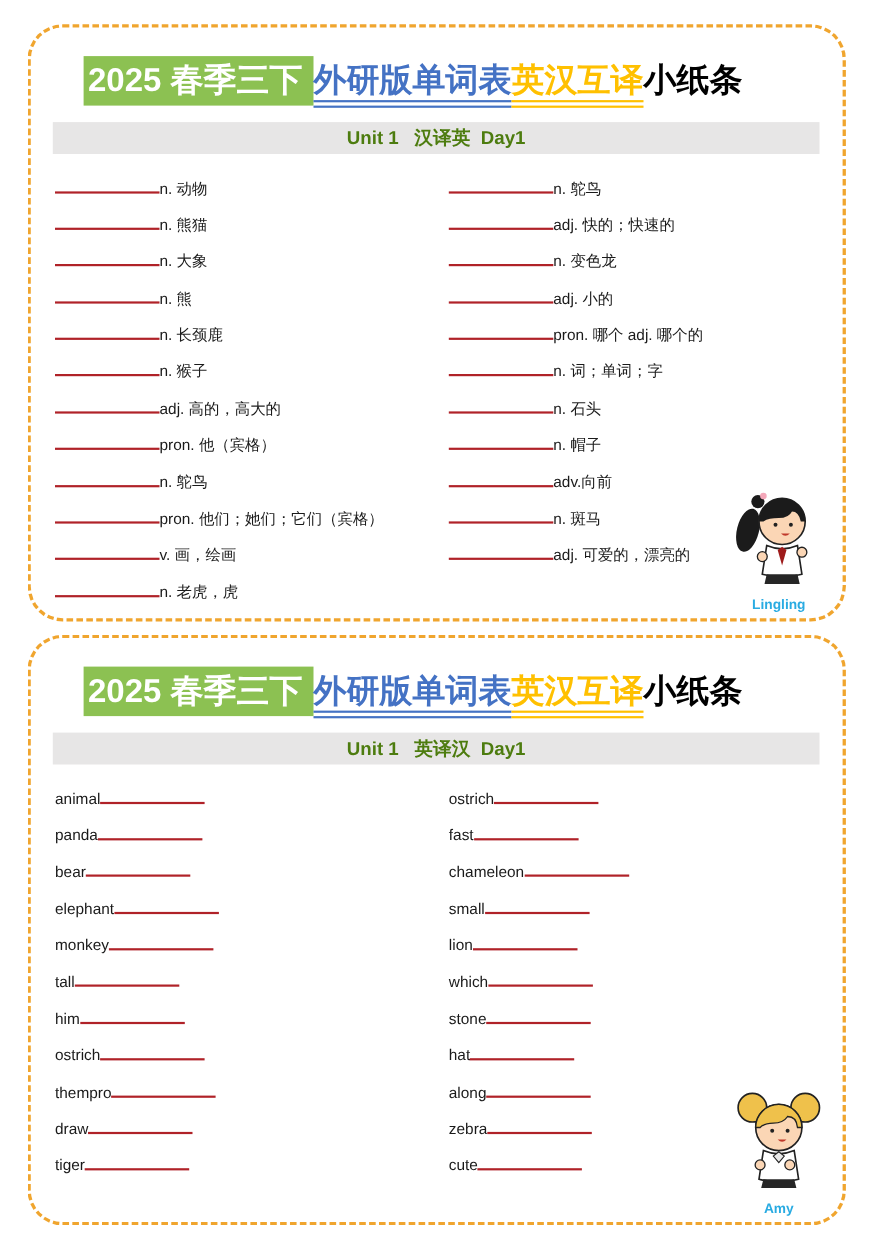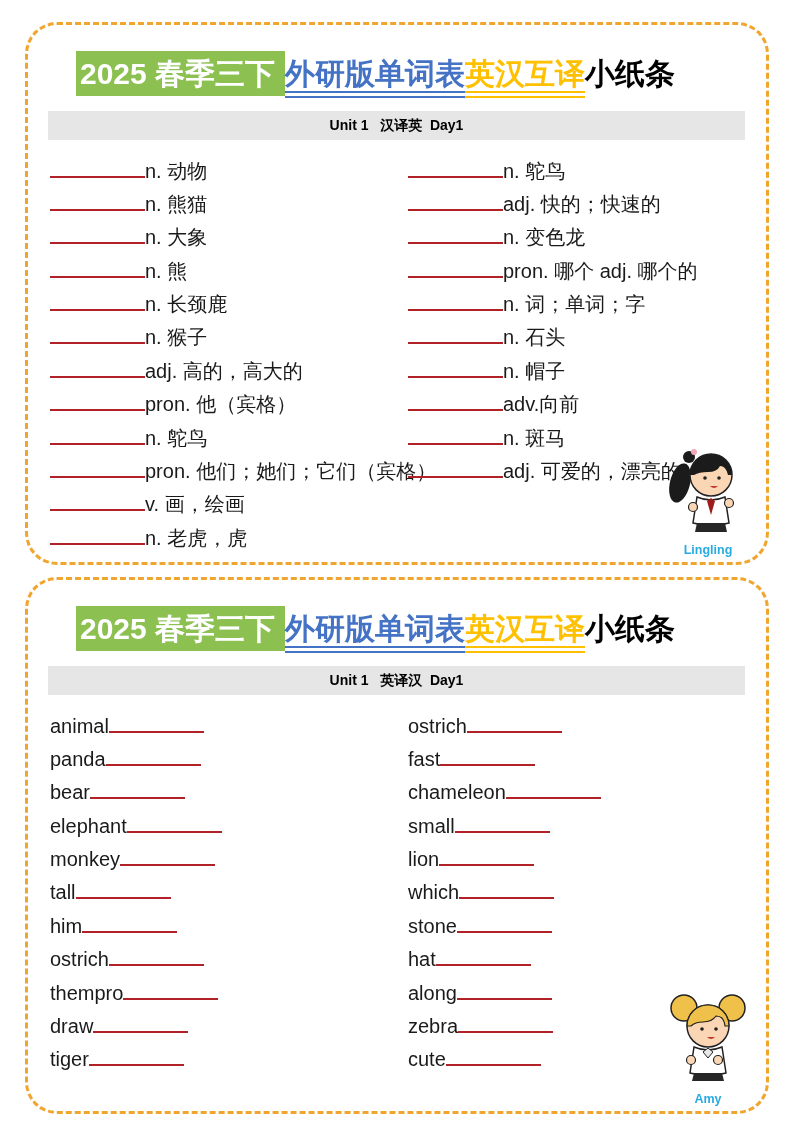--- a/index.html
+++ b/index.html
@@ -13,27 +13,27 @@
   .card.two { top:577px; height:537px; }
 
   .title-line { margin:26px 18px 0 36px; font-size:30px; font-weight:bold;
     white-space:nowrap; line-height:1.55;padding-left:12px; }
   .t-green  { background:#8CC152; color:#ffffff; padding:6px 10px 6px 4px; }
   .t-blue   { color:#4472C4; border-bottom:7px double #4472C4; padding-bottom:1px; }
   .t-yellow { color:#FFC000; border-bottom:7px double #FFC000; padding-bottom:1px; }
   .t-black  { color:#000000; }
 
   .unit-bar { margin:13px 21px 0 20px; height:29px; line-height:29px;
-    background:#E7E6E6; text-align:center; font-weight:bold; font-size:14px;
-    white-space:pre; color:#000000; }
+    background:#E7E6E6; text-align:center; font-weight:bold; font-size:17px;
+    white-space:pre; color:#4d7c0f; }
 
   .cols { display:flex; padding:15px 0 0 22px; }
   .col  { width:358px; }
   .row  { height:33.4px; line-height:33.4px; white-space:nowrap;
-    font-size:20px; color:#1a1a1a; }
+    font-size:14px; color:#1a1a1a; }
   .blank { display:inline-block; width:95px; height:18px;
     border-bottom:2px solid #B02228; }
 
   .mascot { position:absolute; right:10px; bottom:5px; width:96px;
     text-align:center; }
   .mascot-label { display:block; color:#29ABE2; font-size:12.5px;
     font-weight:bold; margin-top:-2px; }
 </style>
 </head>
 <body>
@@ -73,20 +73,21 @@
         <div class="row"><span class="blank"></span><span>n. 老虎，虎</span></div>
       </div>
     <div class="col">
 
         <div class="row"><span class="blank"></span><span>n. 鸵鸟</span></div>
 
         <div class="row"><span class="blank"></span><span>adj. 快的；快速的</span></div>
 
         <div class="row"><span class="blank"></span><span>n. 变色龙</span></div>
 
+        <div class="row"><span class="blank"></span><span>adj. 小的</span></div>
 
 
         <div class="row"><span class="blank"></span><span>pron. 哪个 adj. 哪个的</span></div>
 
         <div class="row"><span class="blank"></span><span>n. 词；单词；字</span></div>
 
         <div class="row"><span class="blank"></span><span>n. 石头</span></div>
 
         <div class="row"><span class="blank"></span><span>n. 帽子</span></div>
 

